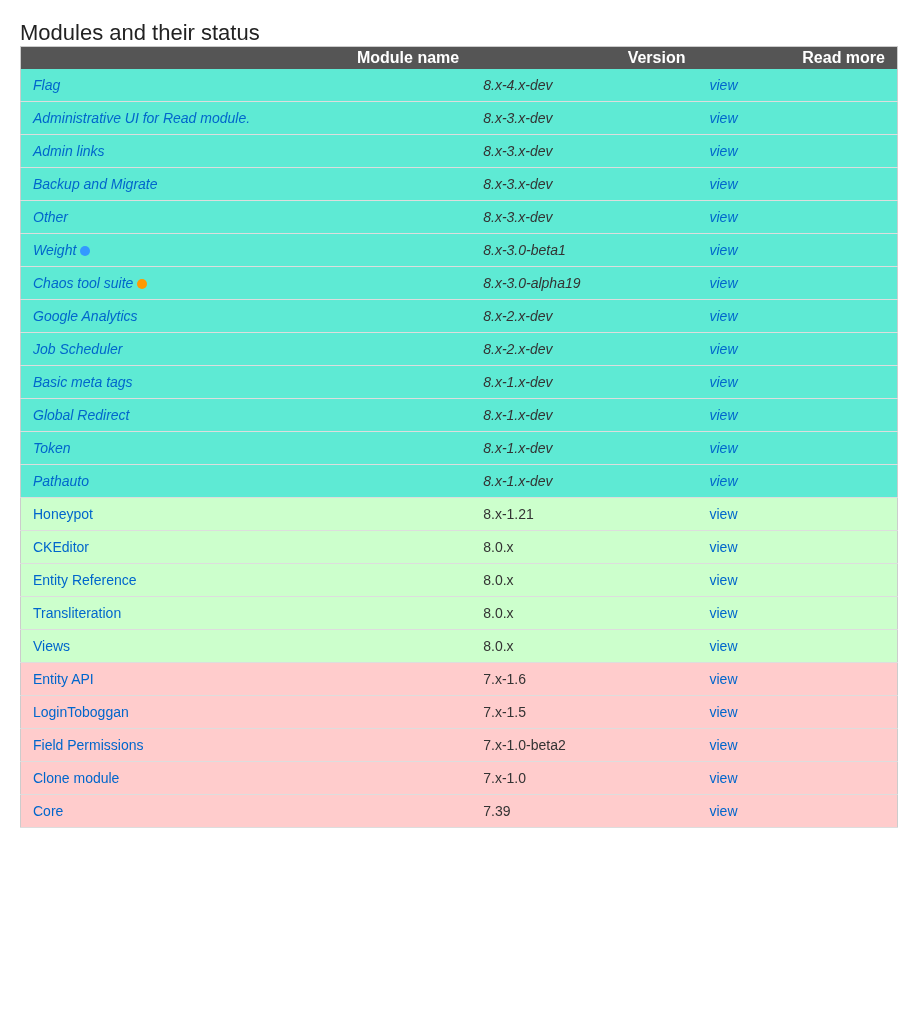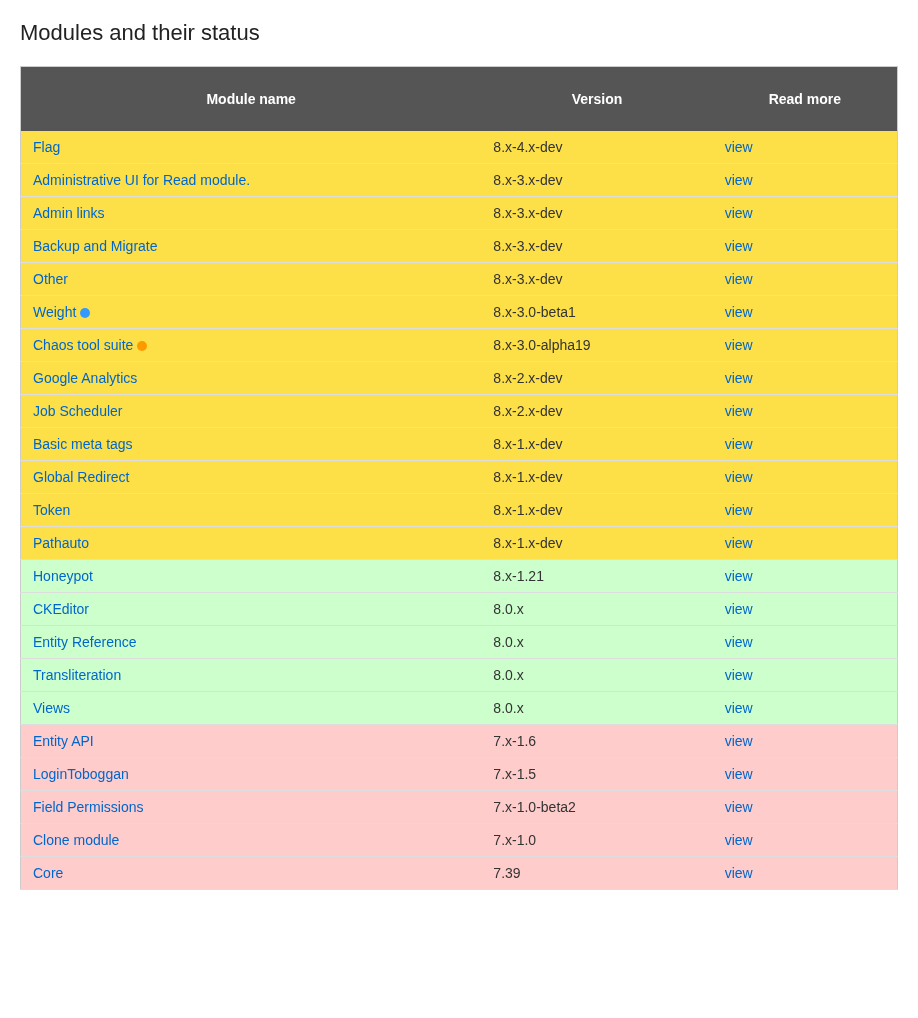--- a/index.html
+++ b/index.html
@@ -6,47 +6,48 @@
     body {
       font-family: Arial, sans-serif;
       font-size: 14px;
       color: #333;
       padding: 20px;
       background: #fff;
     }
     h1 {
       font-size: 22px;
       font-weight: normal;
-      margin-bottom: 20px;
+      margin-bottom: 0;
       color: #222;
     }
     table {
       width: 100%;
       border-collapse: collapse;
       border: 1px solid #ccc;
     }
     thead tr {
       background-color: #555;
       color: #fff;
     }
     thead th {
-      padding: 24px 12px;
-      text-align: center;
-      font-size: 14px;
+      padding: 2px 12px;
+      text-align: right;
+      font-size: 16px;
       font-weight: bold;
     }
     tbody tr {
       border-bottom: 1px solid #ddd;
     }
     tbody td {
       padding: 8px 12px;
       font-size: 14px;
     }
     .row-yellow {
-      background-color: #fde047;
+      background-color: #5eead4;
+      font-style: italic;
     }
     .row-green {
       background-color: #ccffcc;
     }
     .row-pink {
       background-color: #ffcccc;
     }
     .link {
       color: #0066cc;
       text-decoration: none;

